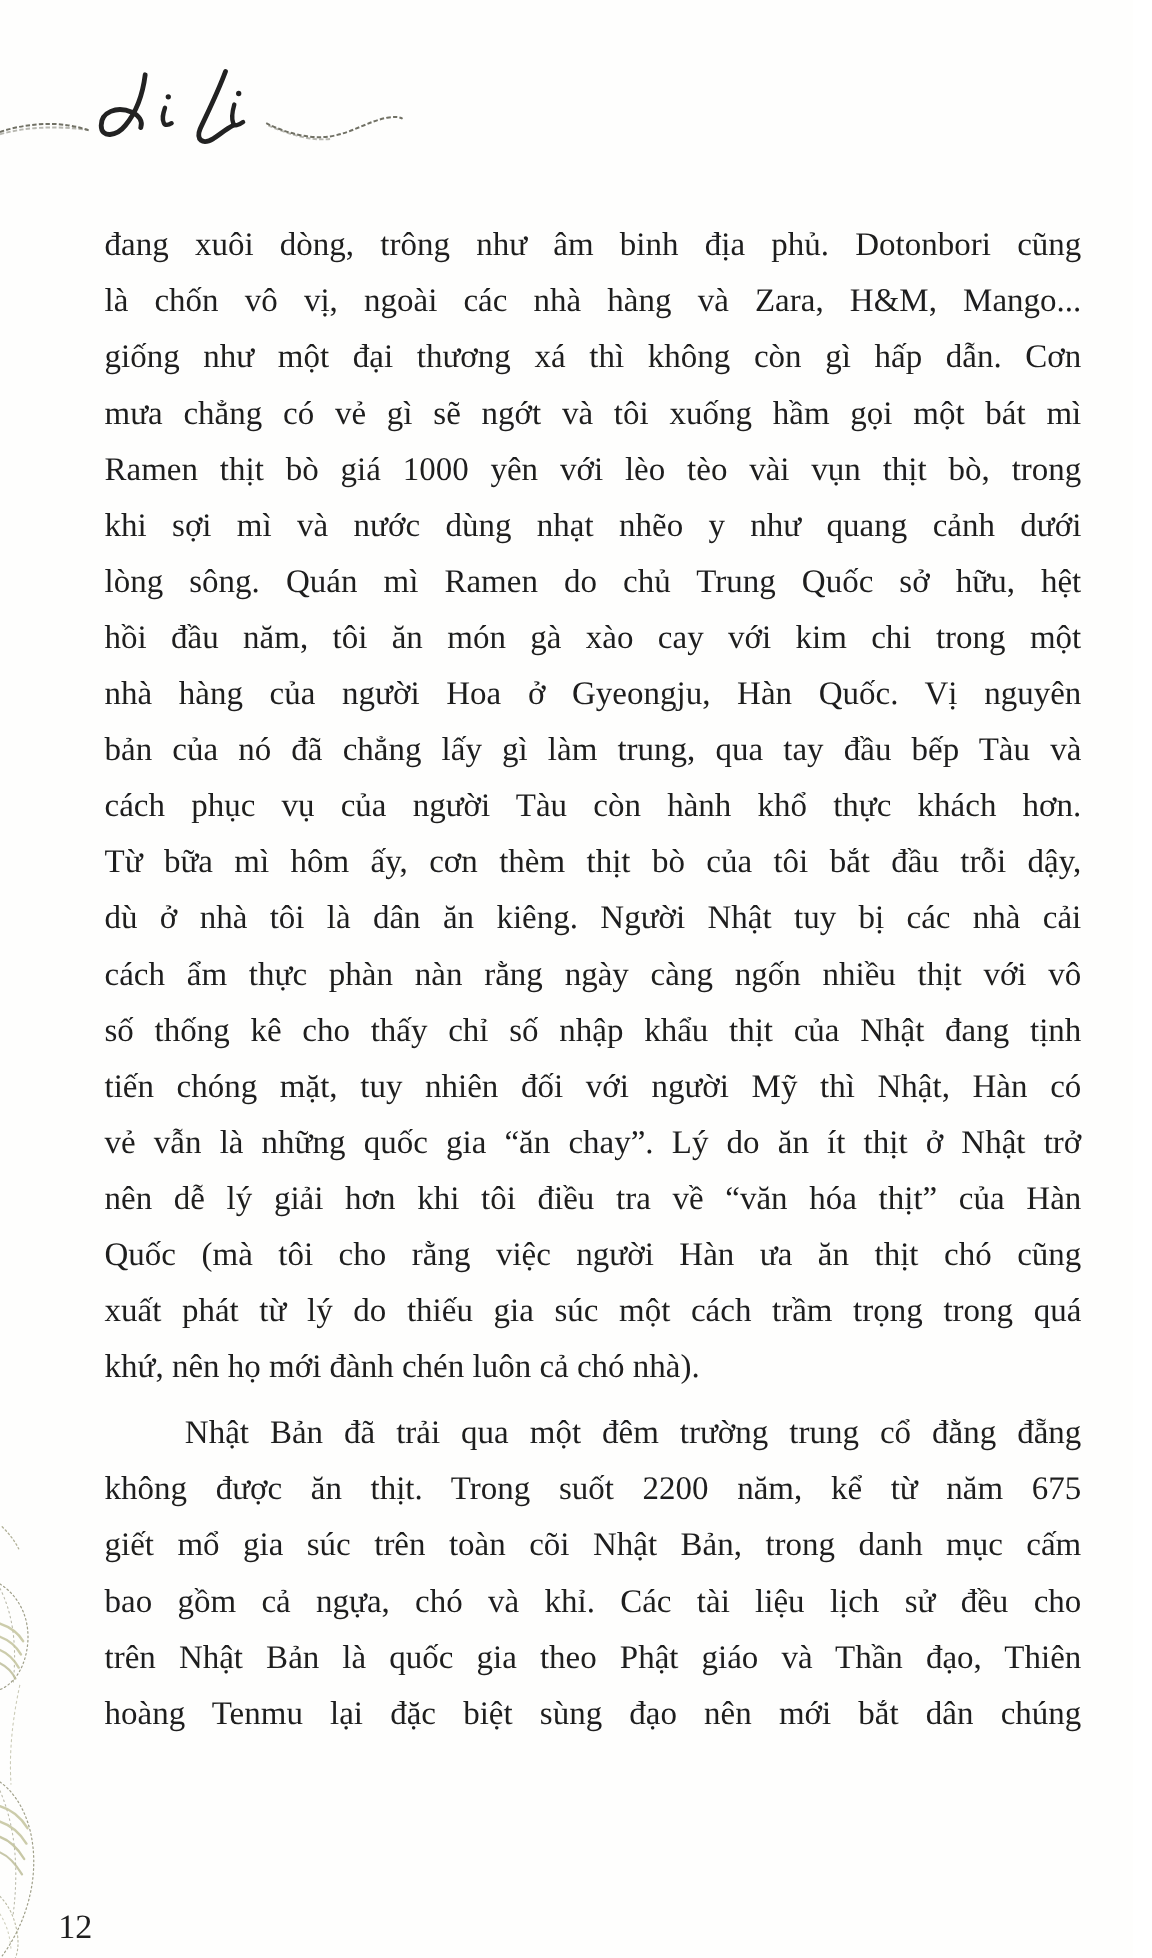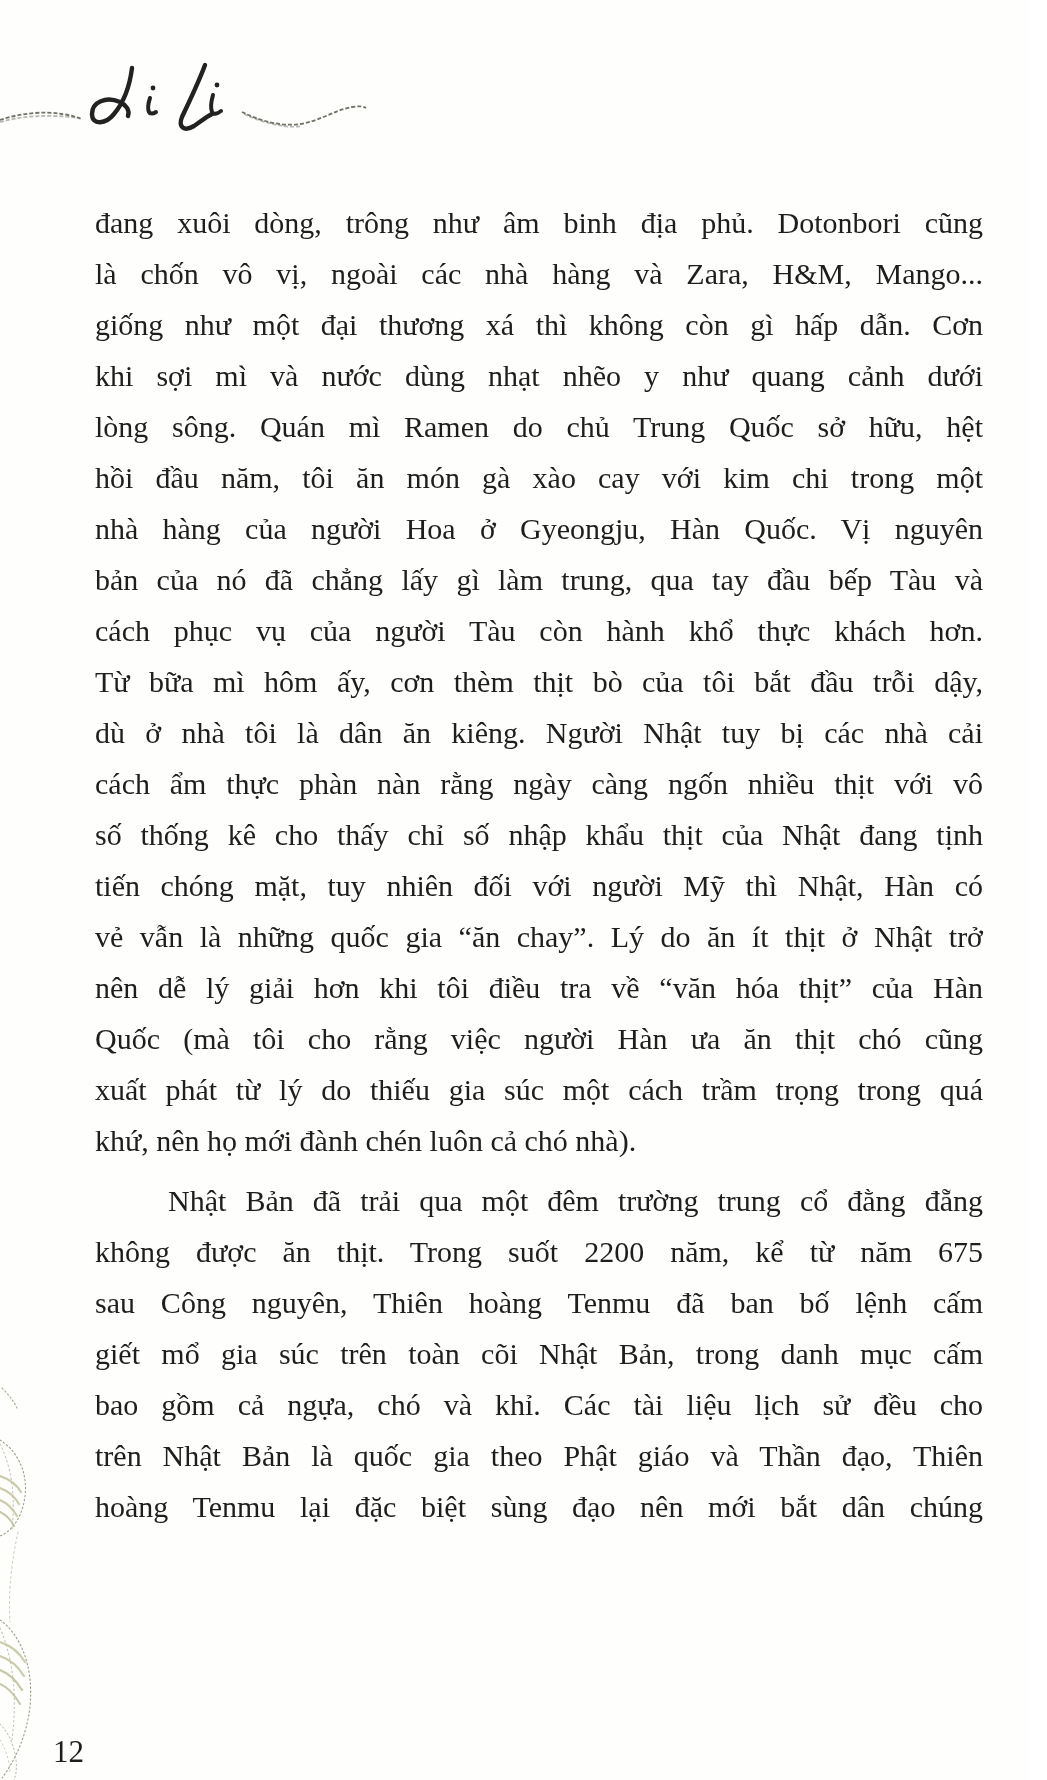--- a/index.html
+++ b/index.html
@@ -67,41 +67,42 @@
         <path d="M244,64 C262,72 284,79 302,76" opacity="0.5"></path>
       </g>
     </svg>
   </div>
 
   <div class="textblock">
     <div class="para para1">
       <div class="line">đang xuôi dòng, trông như âm binh địa phủ. Dotonbori cũng</div>
       <div class="line">là chốn vô vị, ngoài các nhà hàng và Zara, H&amp;M, Mango...</div>
       <div class="line">giống như một đại thương xá thì không còn gì hấp dẫn. Cơn</div>
+      <div class="line">mưa chẳng có vẻ gì sẽ ngớt và tôi xuống hầm gọi một bát mì</div>
+      <div class="line">Ramen thịt bò giá 1000 yên với lèo tèo vài vụn thịt bò, trong</div>
       <div class="line">khi sợi mì và nước dùng nhạt nhẽo y như quang cảnh dưới</div>
       <div class="line">lòng sông. Quán mì Ramen do chủ Trung Quốc sở hữu, hệt</div>
       <div class="line">hồi đầu năm, tôi ăn món gà xào cay với kim chi trong một</div>
       <div class="line">nhà hàng của người Hoa ở Gyeongju, Hàn Quốc. Vị nguyên</div>
       <div class="line">bản của nó đã chẳng lấy gì làm trung, qua tay đầu bếp Tàu và</div>
       <div class="line">cách phục vụ của người Tàu còn hành khổ thực khách hơn.</div>
       <div class="line">Từ bữa mì hôm ấy, cơn thèm thịt bò của tôi bắt đầu trỗi dậy,</div>
       <div class="line">dù ở nhà tôi là dân ăn kiêng. Người Nhật tuy bị các nhà cải</div>
       <div class="line">cách ẩm thực phàn nàn rằng ngày càng ngốn nhiều thịt với vô</div>
       <div class="line">số thống kê cho thấy chỉ số nhập khẩu thịt của Nhật đang tịnh</div>
       <div class="line">tiến chóng mặt, tuy nhiên đối với người Mỹ thì Nhật, Hàn có</div>
       <div class="line">vẻ vẫn là những quốc gia “ăn chay”. Lý do ăn ít thịt ở Nhật trở</div>
       <div class="line">nên dễ lý giải hơn khi tôi điều tra về “văn hóa thịt” của Hàn</div>
       <div class="line">Quốc (mà tôi cho rằng việc người Hàn ưa ăn thịt chó cũng</div>
       <div class="line">xuất phát từ lý do thiếu gia súc một cách trầm trọng trong quá</div>
       <div class="line left-last">khứ, nên họ mới đành chén luôn cả chó nhà).</div>
     </div>
     <div class="para para2">
       <div class="line indent">Nhật Bản đã trải qua một đêm trường trung cổ đằng đẵng</div>
       <div class="line">không được ăn thịt. Trong suốt 2200 năm, kể từ năm 675</div>
-      <div class="line">sau Công nguyên, Thiên hoàng Tenmu đã ban bố lệnh cấm</div>
       <div class="line">giết mổ gia súc trên toàn cõi Nhật Bản, trong danh mục cấm</div>
       <div class="line">bao gồm cả ngựa, chó và khỉ. Các tài liệu lịch sử đều cho</div>
       <div class="line">trên Nhật Bản là quốc gia theo Phật giáo và Thần đạo, Thiên</div>
       <div class="line">hoàng Tenmu lại đặc biệt sùng đạo nên mới bắt dân chúng</div>
     </div>
   </div>
 
   <div class="leaves">
     <svg width="60" height="400" viewBox="0 0 60 400" aria-hidden="true">
       <g fill="none" stroke-linecap="round">

